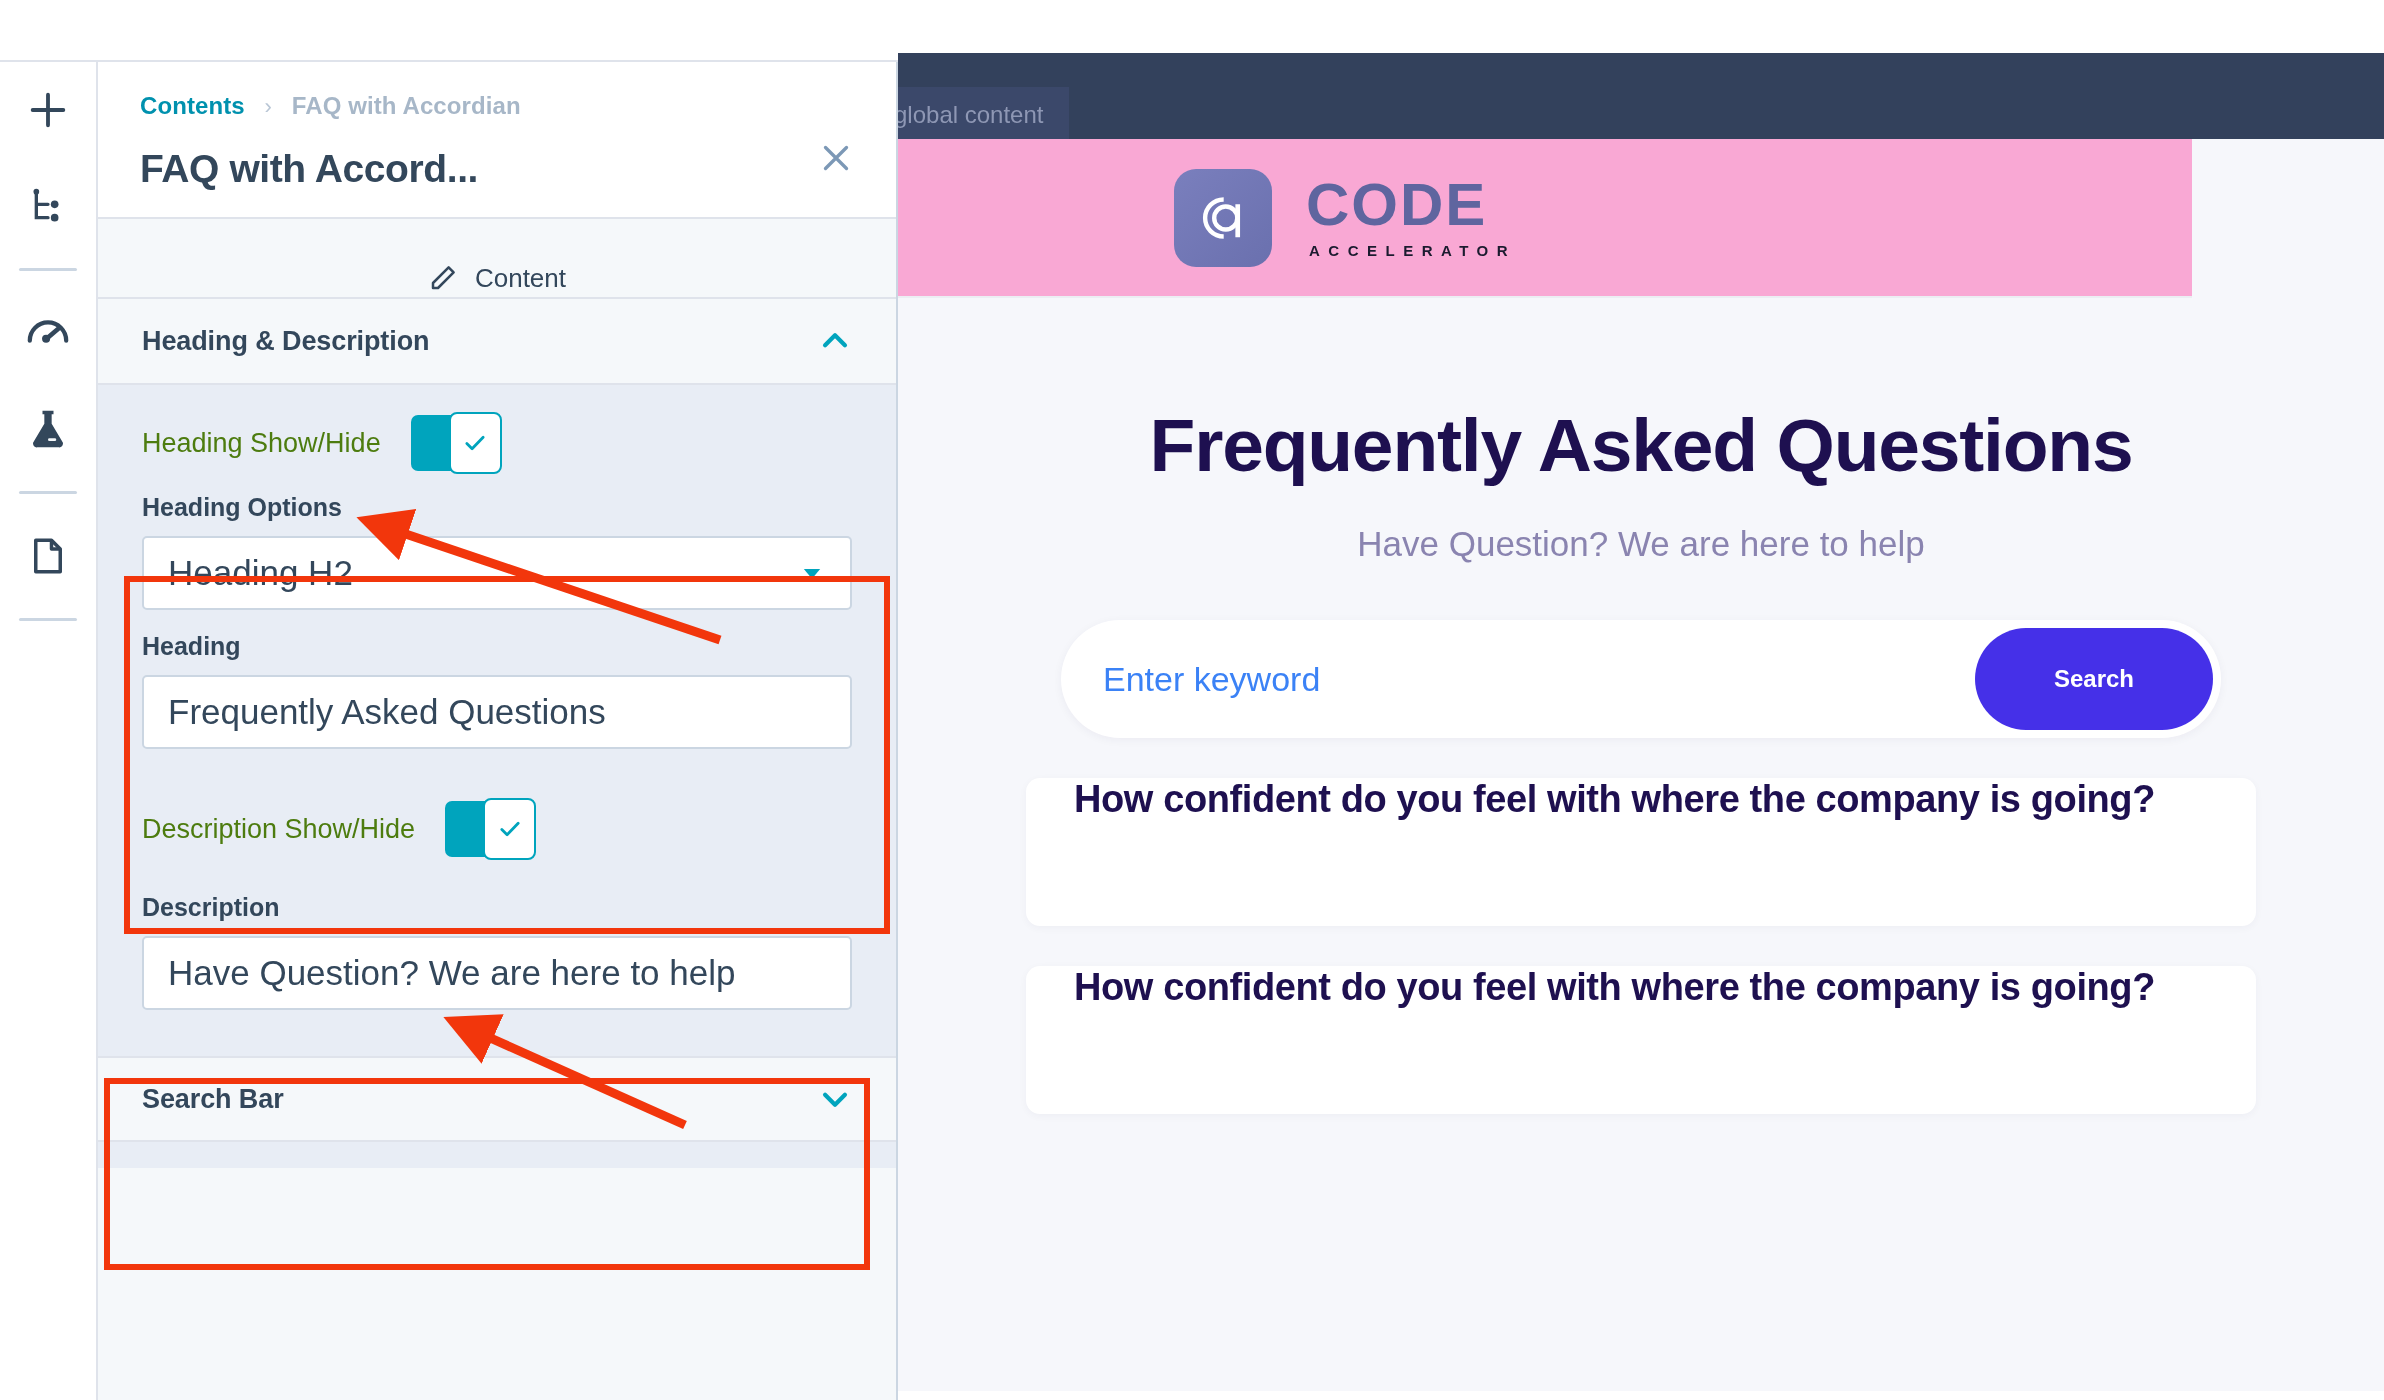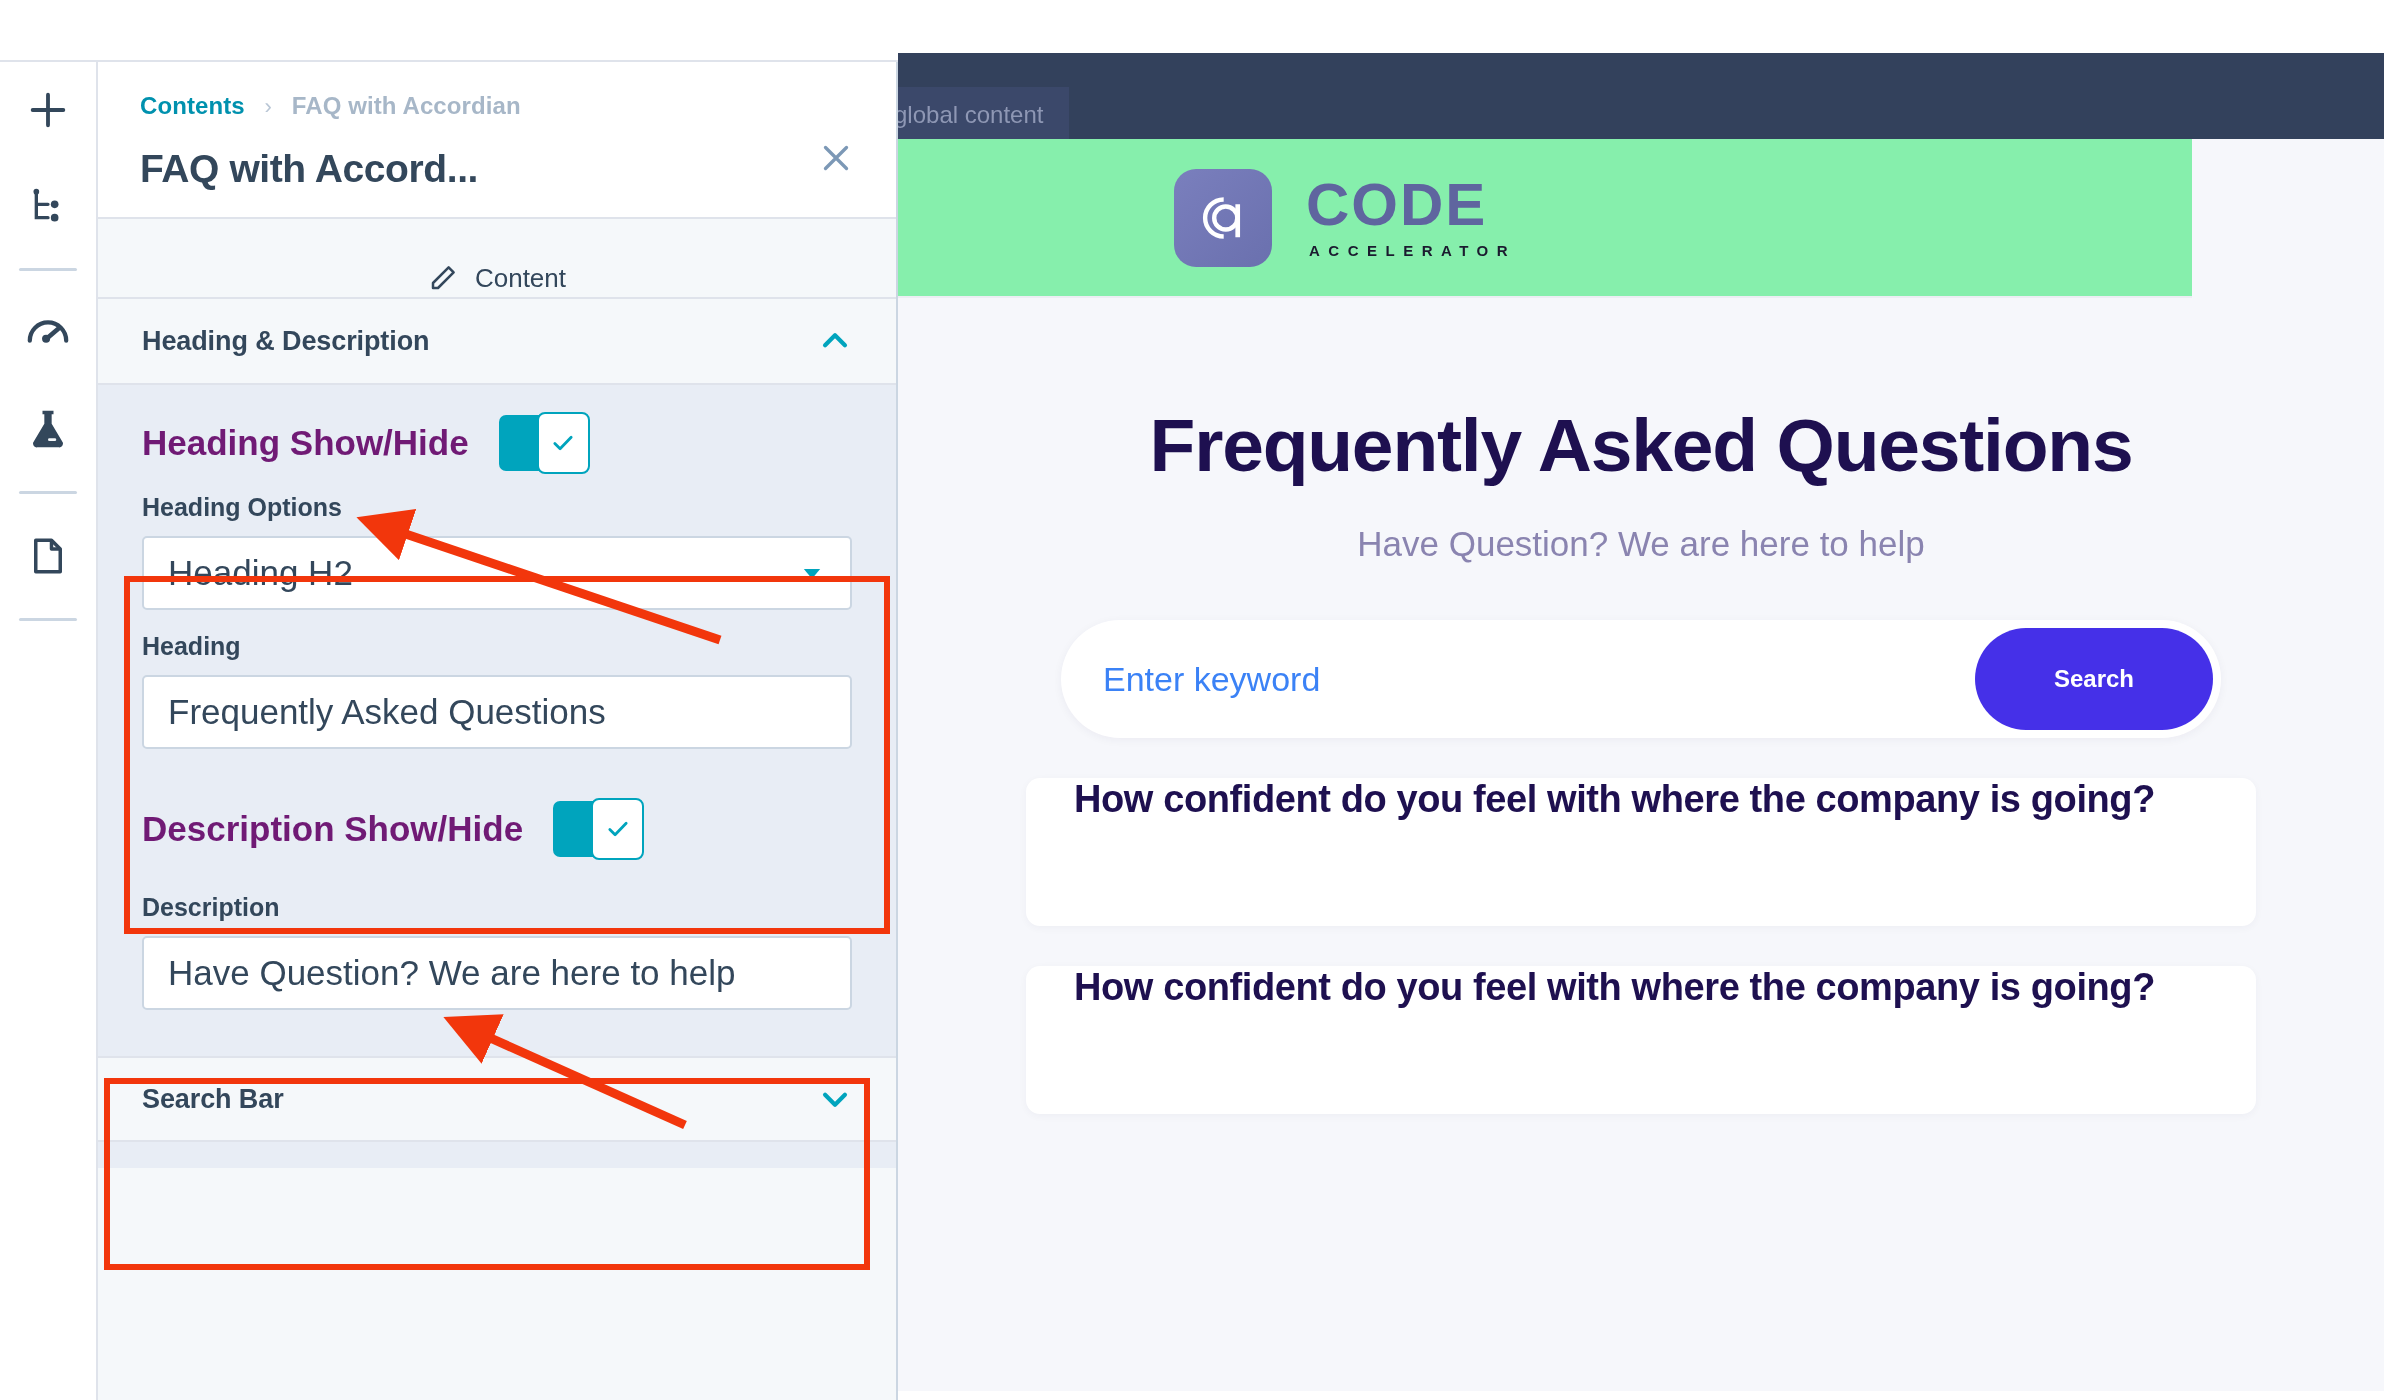--- a/index.html
+++ b/index.html
@@ -78,21 +78,21 @@
   .sec-title { font-size: 27px; font-weight: 700; color: #33475b; letter-spacing: -.1px; }
   .chev { color: #00a4bd; display: flex; }
 
   
   .sec-body { background: #e8edf5; }
 
   .row-toggle {
     display: flex; align-items: center; gap: 30px;
     padding: 30px 44px 22px 44px;
   }
-  .row-label { font-size: 35px; font-weight: 700; color: #701a75; }
+  .row-label { font-size: 27px; font-weight: 400; color: #4d7c0f; }
 
   .toggle {
     position: relative; width: 78px; height: 56px;
     background: #00a4bd; border-radius: 7px; cursor: pointer; flex: none;
   }
   .toggle .knob {
     position: absolute; right: -13px; top: -3px;
     width: 53px; height: 62px; background: #fff;
     border: 2px solid #00a4bd; border-radius: 8px;
     display: flex; align-items: center; justify-content: center;
@@ -126,21 +126,21 @@
     background: #33415c;
   }
   .pv-tag {
     position: absolute; left: -30px; top: 34px;
     background: #3b486a; color: #8e97b4;
     font-size: 24px; padding: 14px 26px 16px 26px;
     border-radius: 0 0 6px 0; white-space: nowrap;
   }
   .pv-header {
     position: absolute; left: 0; top: 86px; width: 1294px; height: 159px;
-    background: #86efac; border-bottom: 2px solid #eceef3;
+    background: #f9a8d4; border-bottom: 2px solid #eceef3;
     display: flex; align-items: center; padding-left: 276px;
   }
   .logo-wrap { display: flex; align-items: center; gap: 34px; }
   .logo-mark {
     width: 98px; height: 98px; border-radius: 22px;
     background: linear-gradient(135deg,#7a7fbd 0%,#6a70ae 100%);
     display: flex; align-items: center; justify-content: center;
   }
   .logo-text { display: flex; flex-direction: column; }
   .logo-code {

